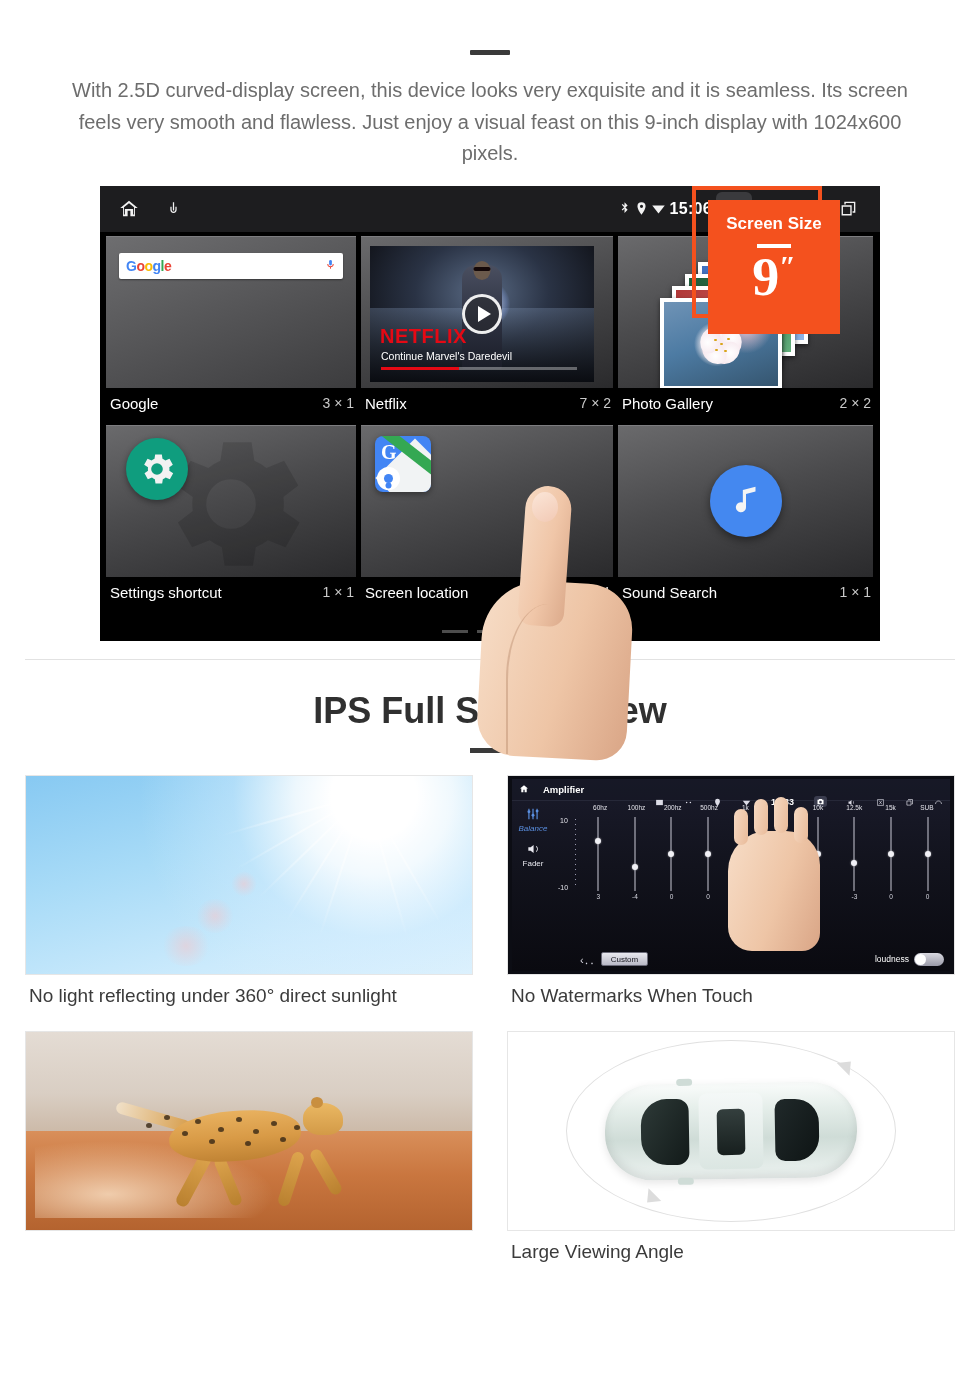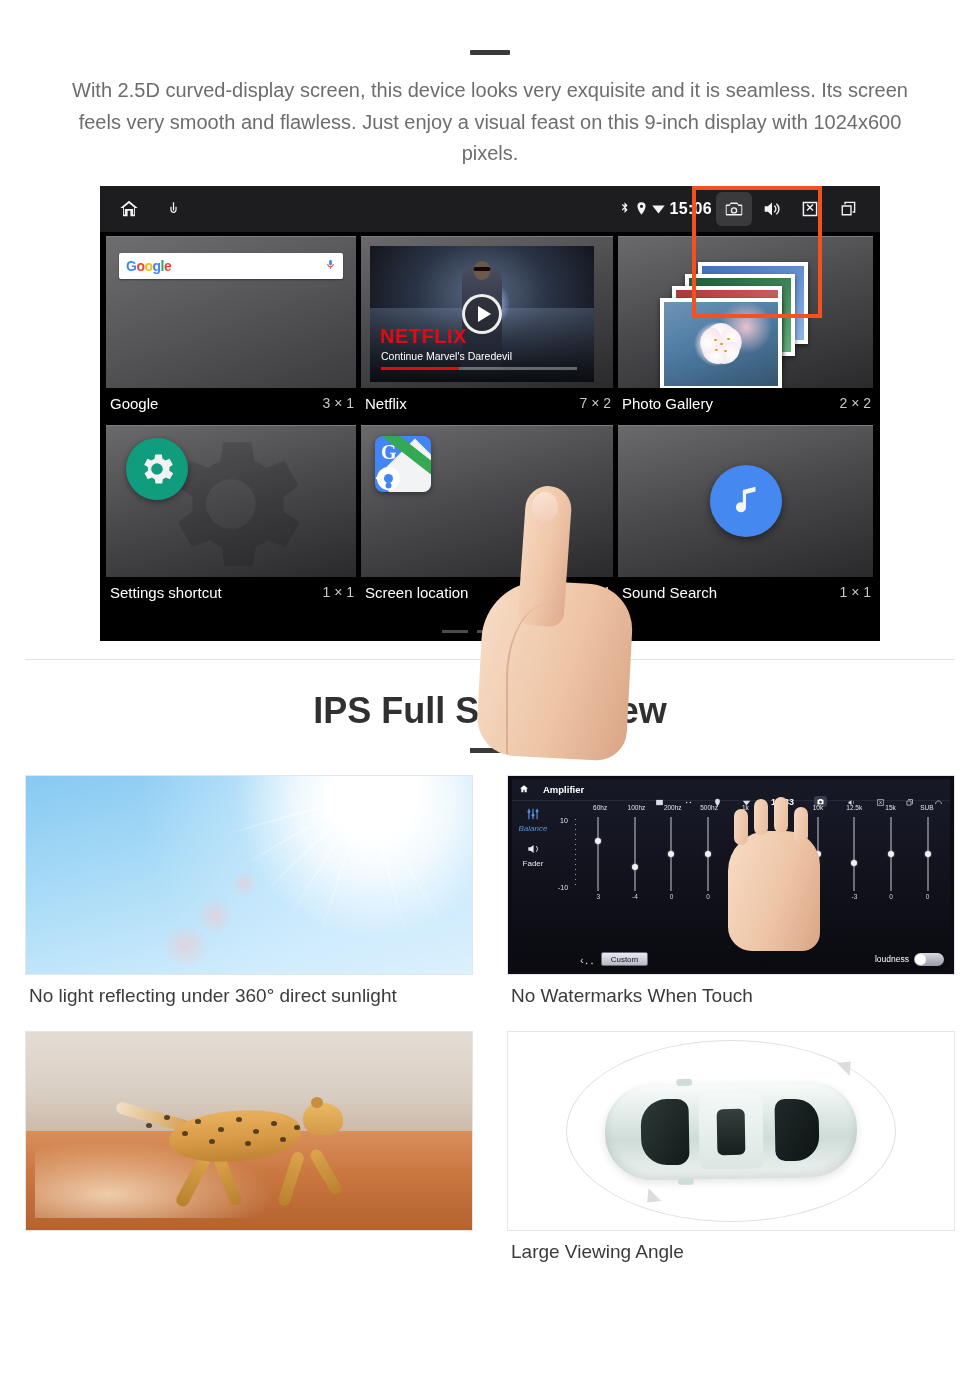--- a/index.html
+++ b/index.html
@@ -777,20 +777,25 @@
     </div>
 
     <div class="hand">
       <div class="palm"></div>
       <div class="finger"></div>
       <div class="nail"></div>
       <div class="thumbline"></div>
     </div>
 
     <div class="badge-frame"></div>
+    <div class="badge">
+      <div class="badge-title">Screen Size</div>
+      <div class="badge-rule"></div>
+      <div class="badge-val"><span>9</span><sup>″</sup></div>
+    </div>
   </div>
 
   <div class="divider"></div>
 </div>
 
 <div class="section-two">
   <h2 class="sec2-title">IPS Full Screen View</h2>
   <div class="sec2-rule"></div>
 
   <div class="cards">

